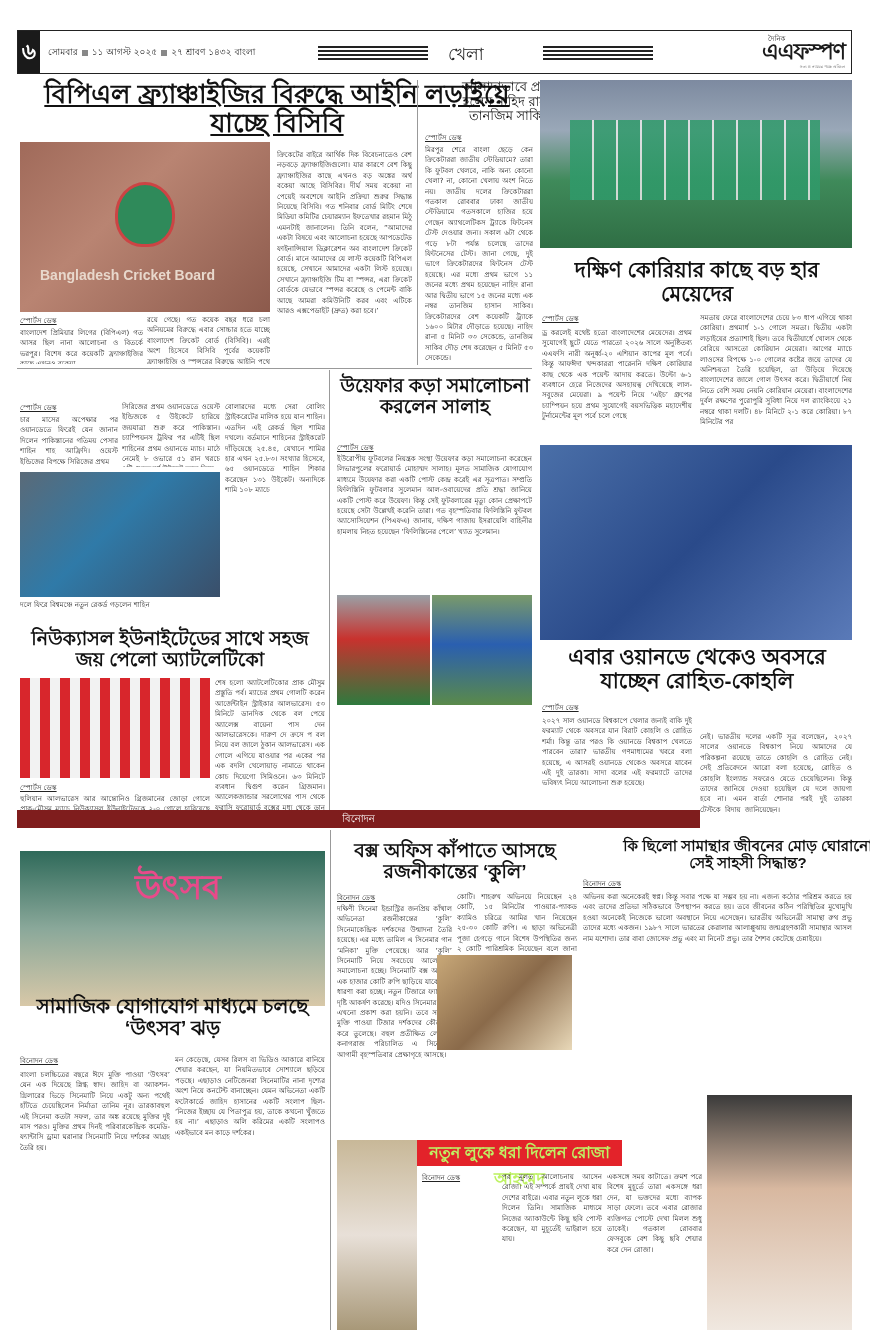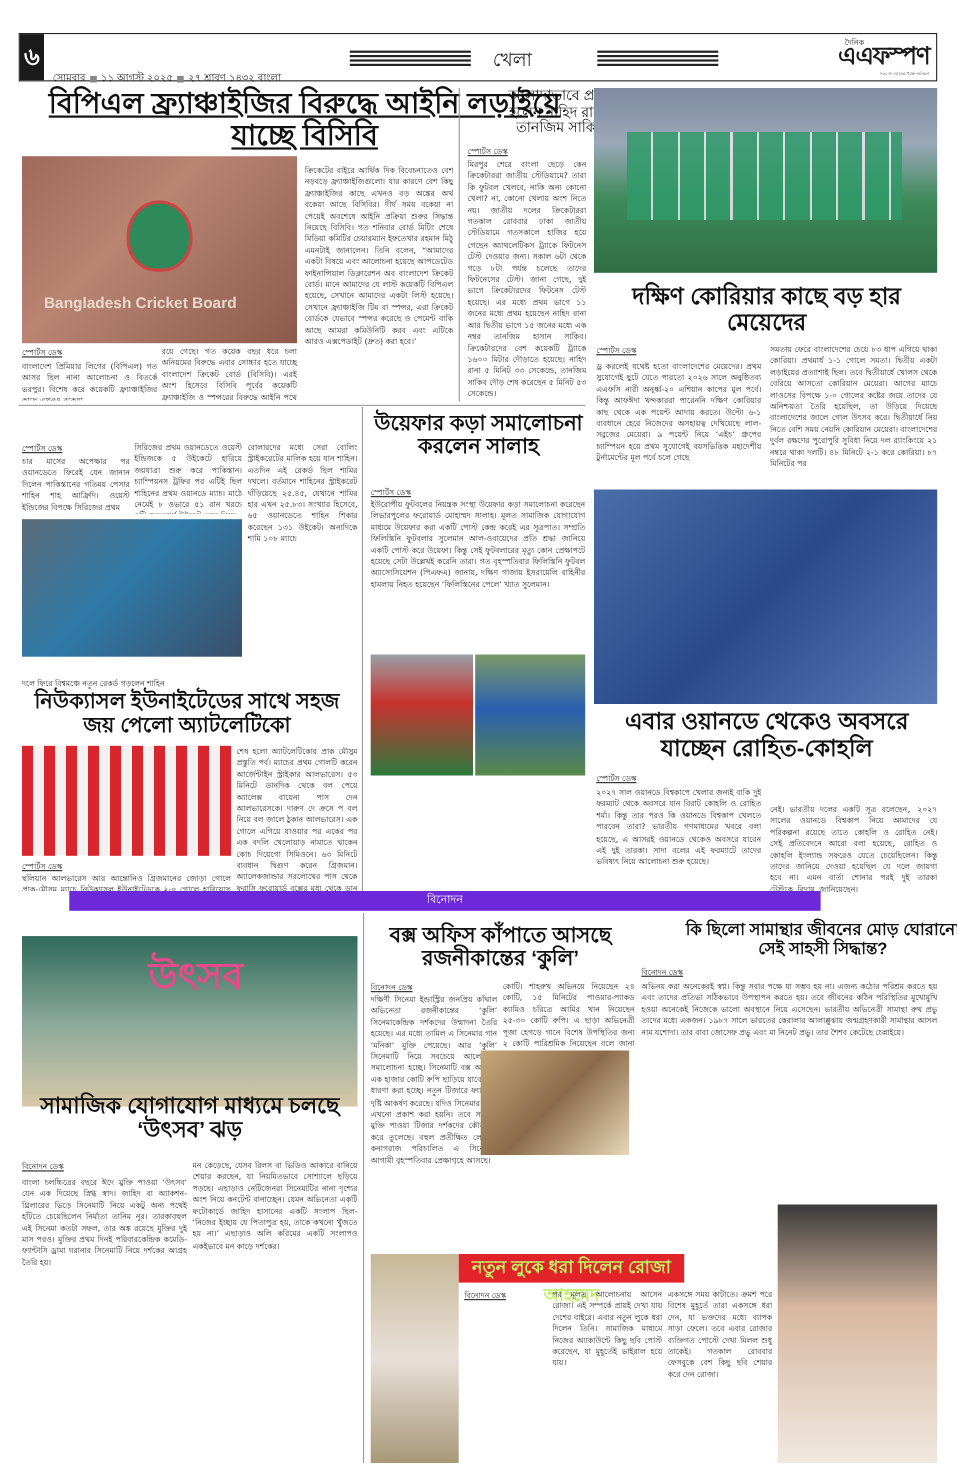--- a/index.html
+++ b/index.html
@@ -4,21 +4,21 @@
 <style>
   * { box-sizing: border-box; margin: 0; padding: 0; }
   html, body { width: 870px; height: 1337px; background: #fff; overflow: hidden; }
   body { font-family: "DejaVu Sans", sans-serif; color: #111; position: relative; }
 
   .page { position: absolute; left: 17px; top: 30px; width: 835px; height: 1300px; }
 
   
   .masthead { position: absolute; left: 0; top: 0; width: 835px; height: 44px; border: 1px solid #222; }
   .page-num { position: absolute; left: 0; top: 0; width: 22px; height: 42px; background: #1a1a1a; color: #fff; font-size: 22px; font-weight: bold; display: flex; align-items: center; justify-content: center; }
-  .dateline { position: absolute; left: 30px; top: 14px; font-size: 9px; color: #222; white-space: nowrap; margin-top: 19px; }
+  .dateline { position: absolute; left: 30px; top: 14px; font-size: 9px; color: #222; white-space: nowrap; }
   .dateline .sq { display: inline-block; width: 6px; height: 6px; background: #888; margin: 0 4px; vertical-align: middle; }
   .rules { position: absolute; top: 15px; height: 14px; width: 110px; }
   .rules span { display: block; height: 1.5px; background: #222; margin-bottom: 2.5px; }
   .rules.left { left: 300px; }
   .rules.right { left: 525px; }
   .section-name { position: absolute; left: 430px; top: 10px; font-size: 17px; color: #222; }
   .logo { position: absolute; right: 6px; top: 2px; text-align: right; }
   .logo .small { font-size: 7px; color: #222; position: absolute; left: 6px; top: 0; }
   .logo .big { font-size: 22px; font-weight: bold; color: #1a1a1a; letter-spacing: -1px; display: block; margin-top: 7px; line-height: 24px; }
   .logo .tag { font-size: 4px; color: #444; display: block; }
@@ -26,21 +26,21 @@
   .headline { position: absolute; text-align: center; font-family: "Liberation Sans", sans-serif; font-weight: bold; color: #111; line-height: 1.12; }
   .h-xl { font-size: 26px; text-decoration: underline; }
   .h-l { font-size: 21px; }
   .h-m { font-size: 17px; font-weight: normal; margin-left: 32px; }
   .byline { position: absolute; font-size: 7px; color: #222; text-decoration: underline; }
   .body { position: absolute; font-size: 7px; line-height: 10.4px; color: #222; text-align: justify; overflow: hidden; }
   .photo { position: absolute; overflow: hidden; }
   .divider-v { position: absolute; width: 1px; background: #999; }
   .divider-h { position: absolute; height: 1px; background: #999; }
 
-  .section-bar { position: absolute; left: 0; top: 780px; width: 683px; height: 18px; background: #6d28d9; color: #fff; font-size: 10px; text-align: center; line-height: 18px; margin-left: 46px; }
+  .section-bar { position: absolute; left: 0; top: 780px; width: 683px; height: 18px; background: #7f1d1d; color: #fff; font-size: 10px; text-align: center; line-height: 18px; }
   .red-banner { position: absolute; left: 400px; top: 1110px; width: 205px; height: 26px; background: #e3232a; color: #bef264; font-family: "Liberation Sans", sans-serif; font-weight: bold; font-size: 16px; line-height: 26px; text-align: center; }
 </style>
 </head>
 <body>
 
 <div class="page">
 
   <div class="masthead">
     <div class="page-num">৬</div>
     <div class="dateline">
@@ -90,21 +90,21 @@
   <div class="body" style="left:525px; top:298px; width:150px; height:112px;">ড্র করলেই যথেষ্ট হতো বাংলাদেশের মেয়েদের। প্রথম সুযোগেই ছুটে যেতে পারতো ২০২৬ সালে অনুষ্ঠিতব্য এএফসি নারী অনূর্ধ্ব-২০ এশিয়ান কাপের মূল পর্বে। কিন্তু আফঈদা খন্দকাররা পারেননি দক্ষিণ কোরিয়ার কাছ থেকে এক পয়েন্ট আদায় করতে। উল্টো ৬-১ ব্যবধানে হেরে নিজেদের অসহায়ত্ব দেখিয়েছে লাল-সবুজের মেয়েরা। ৯ পয়েন্ট নিয়ে ‘এইচ’ গ্রুপের চ্যাম্পিয়ন হয়ে প্রথম সুযোগেই বয়সভিত্তিক মহাদেশীয় টুর্নামেন্টের মূল পর্বে চলে গেছে</div>
   <div class="body" style="left:683px; top:283px; width:152px; height:127px;">সমতায় ফেরে বাংলাদেশের চেয়ে ৮৩ ধাপ এগিয়ে থাকা কোরিয়া। প্রথমার্ধ ১-১ গোলে সমতা। দ্বিতীয় একটা লড়াইয়ের প্রত্যাশাই ছিল। তবে দ্বিতীয়ার্ধে খোলস থেকে বেরিয়ে আসতো কোরিয়ান মেয়েরা। আগের ম্যাচে লাওসের বিপক্ষে ১-০ গোলের কষ্টের জয়ে তাদের যে অনিশ্চয়তা তৈরি হয়েছিল, তা উড়িয়ে দিয়েছে বাংলাদেশের জালে গোল উৎসব করে। দ্বিতীয়ার্ধে নিয় নিতে বেশি সময় নেয়নি কোরিয়ান মেয়েরা। বাংলাদেশের দুর্বল রক্ষণের পুরোপুরি সুবিধা নিয়ে দল র‍্যাংকিংয়ে ২১ নম্বরে থাকা দলটি। ৪৮ মিনিটে ২-১ করে কোরিয়া। ৮৭ মিনিটের পর</div>
 
   <div class="divider-h" style="left:0; top:338px; width:515px;"></div>
 
   <div class="byline" style="left:3px; top:372px;">স্পোর্টস ডেস্ক</div>
   <div class="body" style="left:3px; top:385px; width:98px; height:52px;">চার মাসের অপেক্ষার পর ওয়ানডেতে ফিরেই যেন জানান দিলেন পাকিস্তানের গতিময় পেসার শাহিন শাহ আফ্রিদি। ওয়েস্ট ইন্ডিজের বিপক্ষে সিরিজের প্রথম</div>
   <div class="body" style="left:105px; top:372px; width:98px; height:65px;">সিরিজের প্রথম ওয়ানডেতে ওয়েস্ট ইন্ডিজকে ৫ উইকেটে হারিয়ে জয়যাত্রা শুরু করে পাকিস্তান। চ্যাম্পিয়নস ট্রফির পর এটিই ছিল শাহিনের প্রথম ওয়ানডে ম্যাচ। মাঠে নেমেই ৮ ওভারে ৫১ রান খরচে ৪টি গুরুত্বপূর্ণ উইকেট তুলে নিয়ে</div>
   <div class="body" style="left:208px; top:372px; width:100px; height:200px;">বোলারদের মধ্যে সেরা বোলিং স্ট্রাইকরেটের মালিক হয়ে যান শাহিন। এতদিন এই রেকর্ড ছিল শামির দখলে। বর্তমানে শাহিনের স্ট্রাইকরেট দাঁড়িয়েছে ২৫.৪৫, যেখানে শামির হার এখন ২৫.৮৩। সংখ্যার হিসেবে, ৬৫ ওয়ানডেতে শাহিন শিকার করেছেন ১৩১ উইকেট। অন্যদিকে শামি ১০৮ ম্যাচে</div>
   <div class="photo" style="left:3px; top:442px; width:200px; height:125px; background:linear-gradient(135deg,#5a6a78 0%,#2f7aa8 45%,#3a4f6a 100%);"></div>
-  <div class="body" style="left:3px; top:570px; width:200px; height:22px;margin-top:17px;">দলে ফিরে বিশ্বমঞ্চে নতুন রেকর্ড গড়লেন শাহিন</div>
+  <div class="body" style="left:3px; top:570px; width:200px; height:22px;">দলে ফিরে বিশ্বমঞ্চে নতুন রেকর্ড গড়লেন শাহিন</div>
 
   <div class="divider-v" style="left:312px; top:340px; height:440px;"></div>
 
   <div class="headline h-l" style="left:318px; top:345px; width:200px; font-size:19px;">উয়েফার কড়া সমালোচনা করলেন সালাহ</div>
   <div class="byline" style="left:320px; top:412px;">স্পোর্টস ডেস্ক</div>
   <div class="body" style="left:320px; top:424px; width:195px; height:135px;">ইউরোপীয় ফুটবলের নিয়ন্ত্রক সংস্থা উয়েফার কড়া সমালোচনা করেছেন লিভারপুলের ফরোয়ার্ড মোহাম্মদ সালাহ। মূলত সামাজিক যোগাযোগ মাধ্যমে উয়েফার করা একটি পোস্ট কেন্দ্র করেই এর সূত্রপাত। সম্প্রতি ফিলিস্তিনি ফুটবলার সুলেমান আল-ওবায়েদের প্রতি শ্রদ্ধা জানিয়ে একটি পোস্ট করে উয়েফা। কিন্তু সেই ফুটবলারের মৃত্যু কোন প্রেক্ষাপটে হয়েছে সেটা উল্লেখই করেনি তারা। গত বৃহস্পতিবার ফিলিস্তিনি ফুটবল অ্যাসোসিয়েশন (পিএফএ) জানায়, দক্ষিণ গাজায় ইসরায়েলি বাহিনীর হামলায় নিহত হয়েছেন ‘ফিলিস্তিনের পেলে’ খ্যাত সুলেমান।</div>
   <div class="photo" style="left:320px; top:565px; width:93px; height:110px; background:linear-gradient(180deg,#9aa0a6 0%,#c8322e 40%,#2e7a3e 100%);"></div>
   <div class="photo" style="left:415px; top:565px; width:100px; height:110px; background:linear-gradient(180deg,#7a9a6a 0%,#2a5fb0 45%,#5a8a4a 100%);"></div>
 
   <div class="photo" style="left:523px; top:415px; width:312px; height:195px; background:linear-gradient(135deg,#4a6fa8 0%,#2a4a8a 50%,#5a7ab8 100%);"></div>

